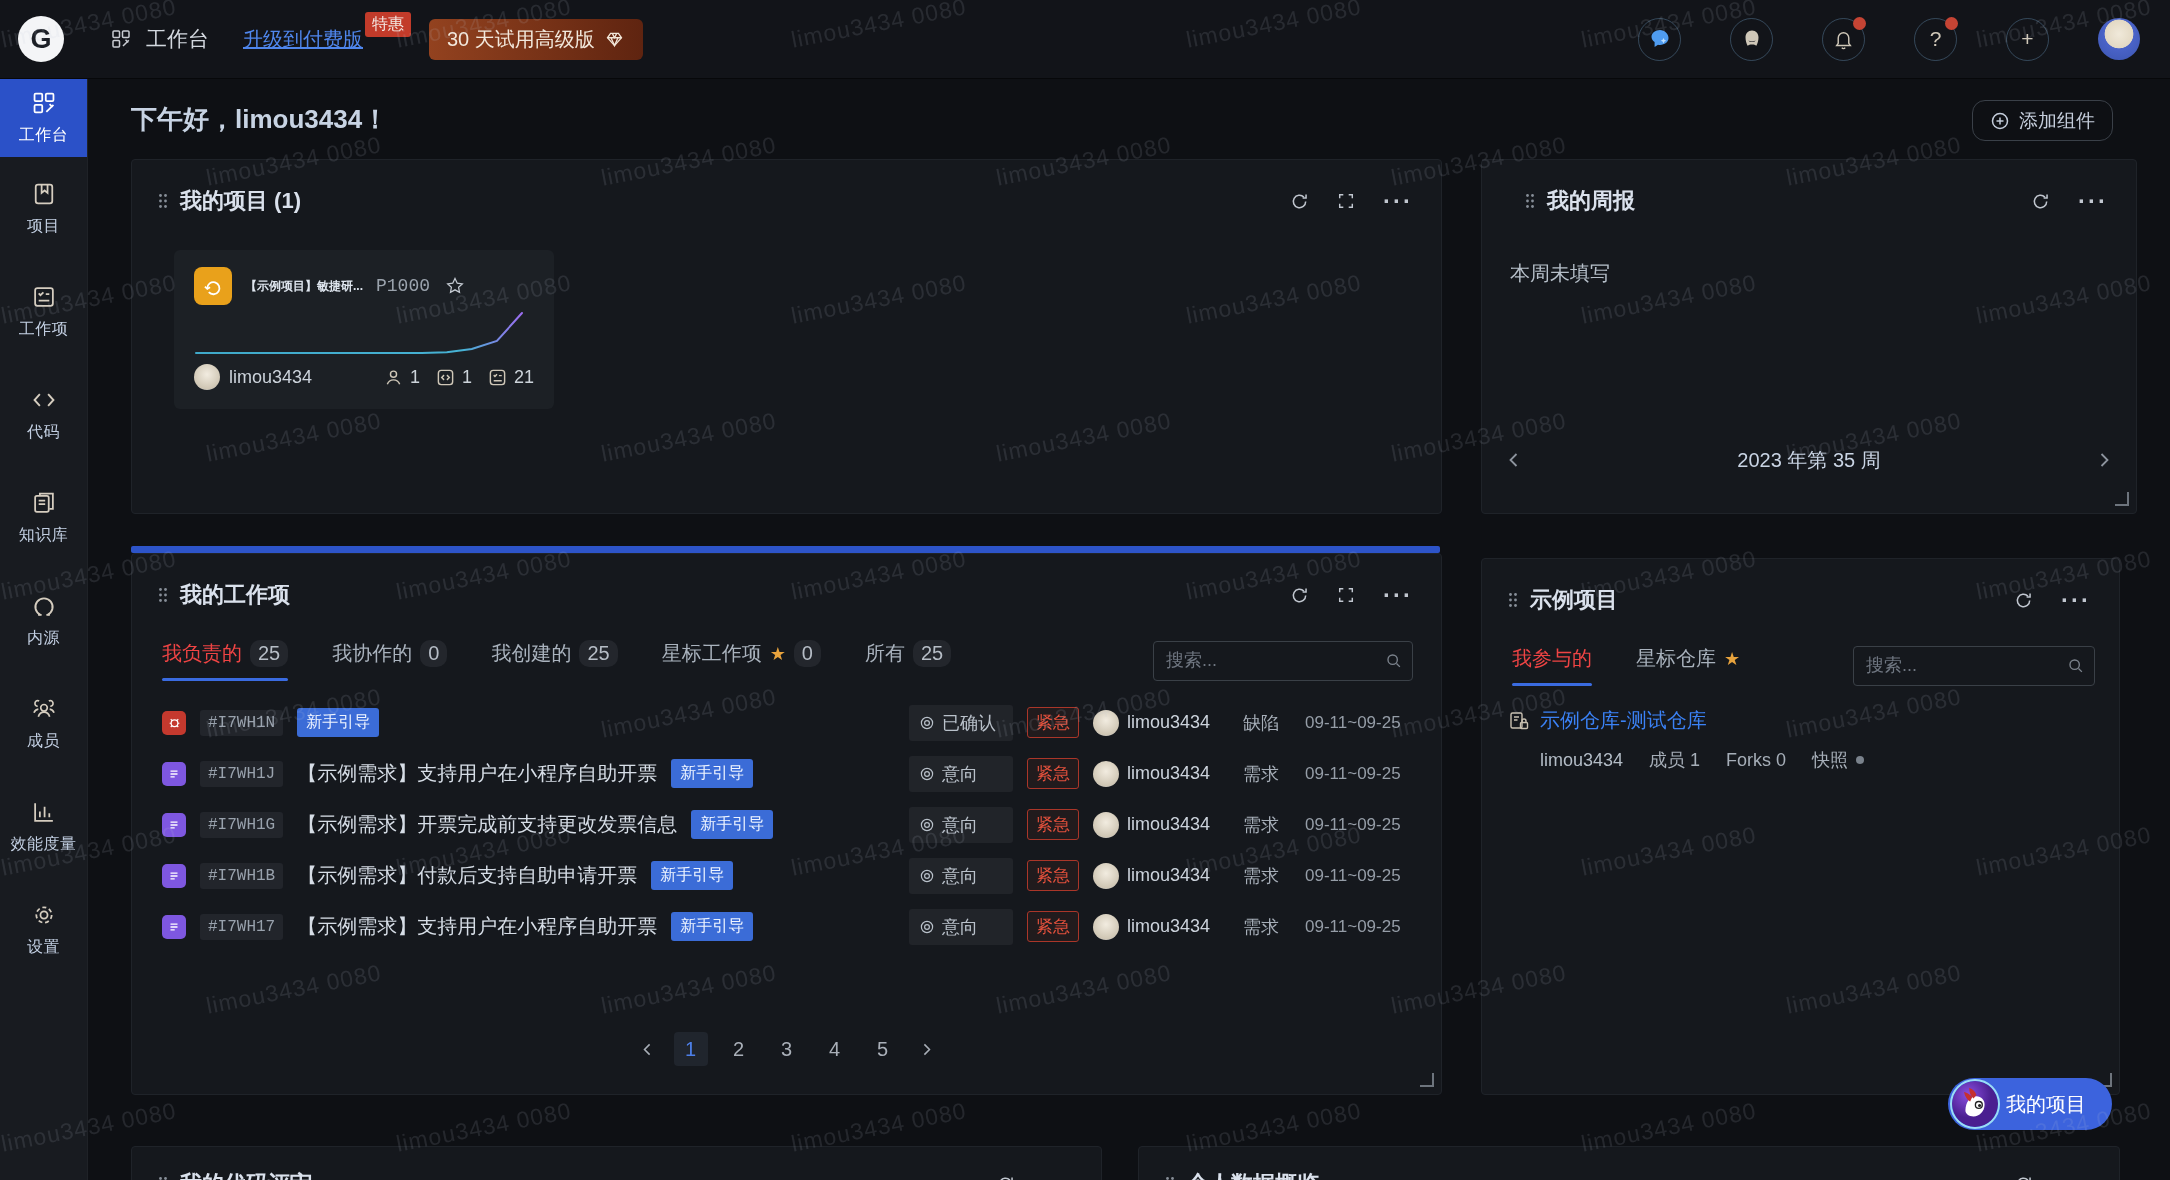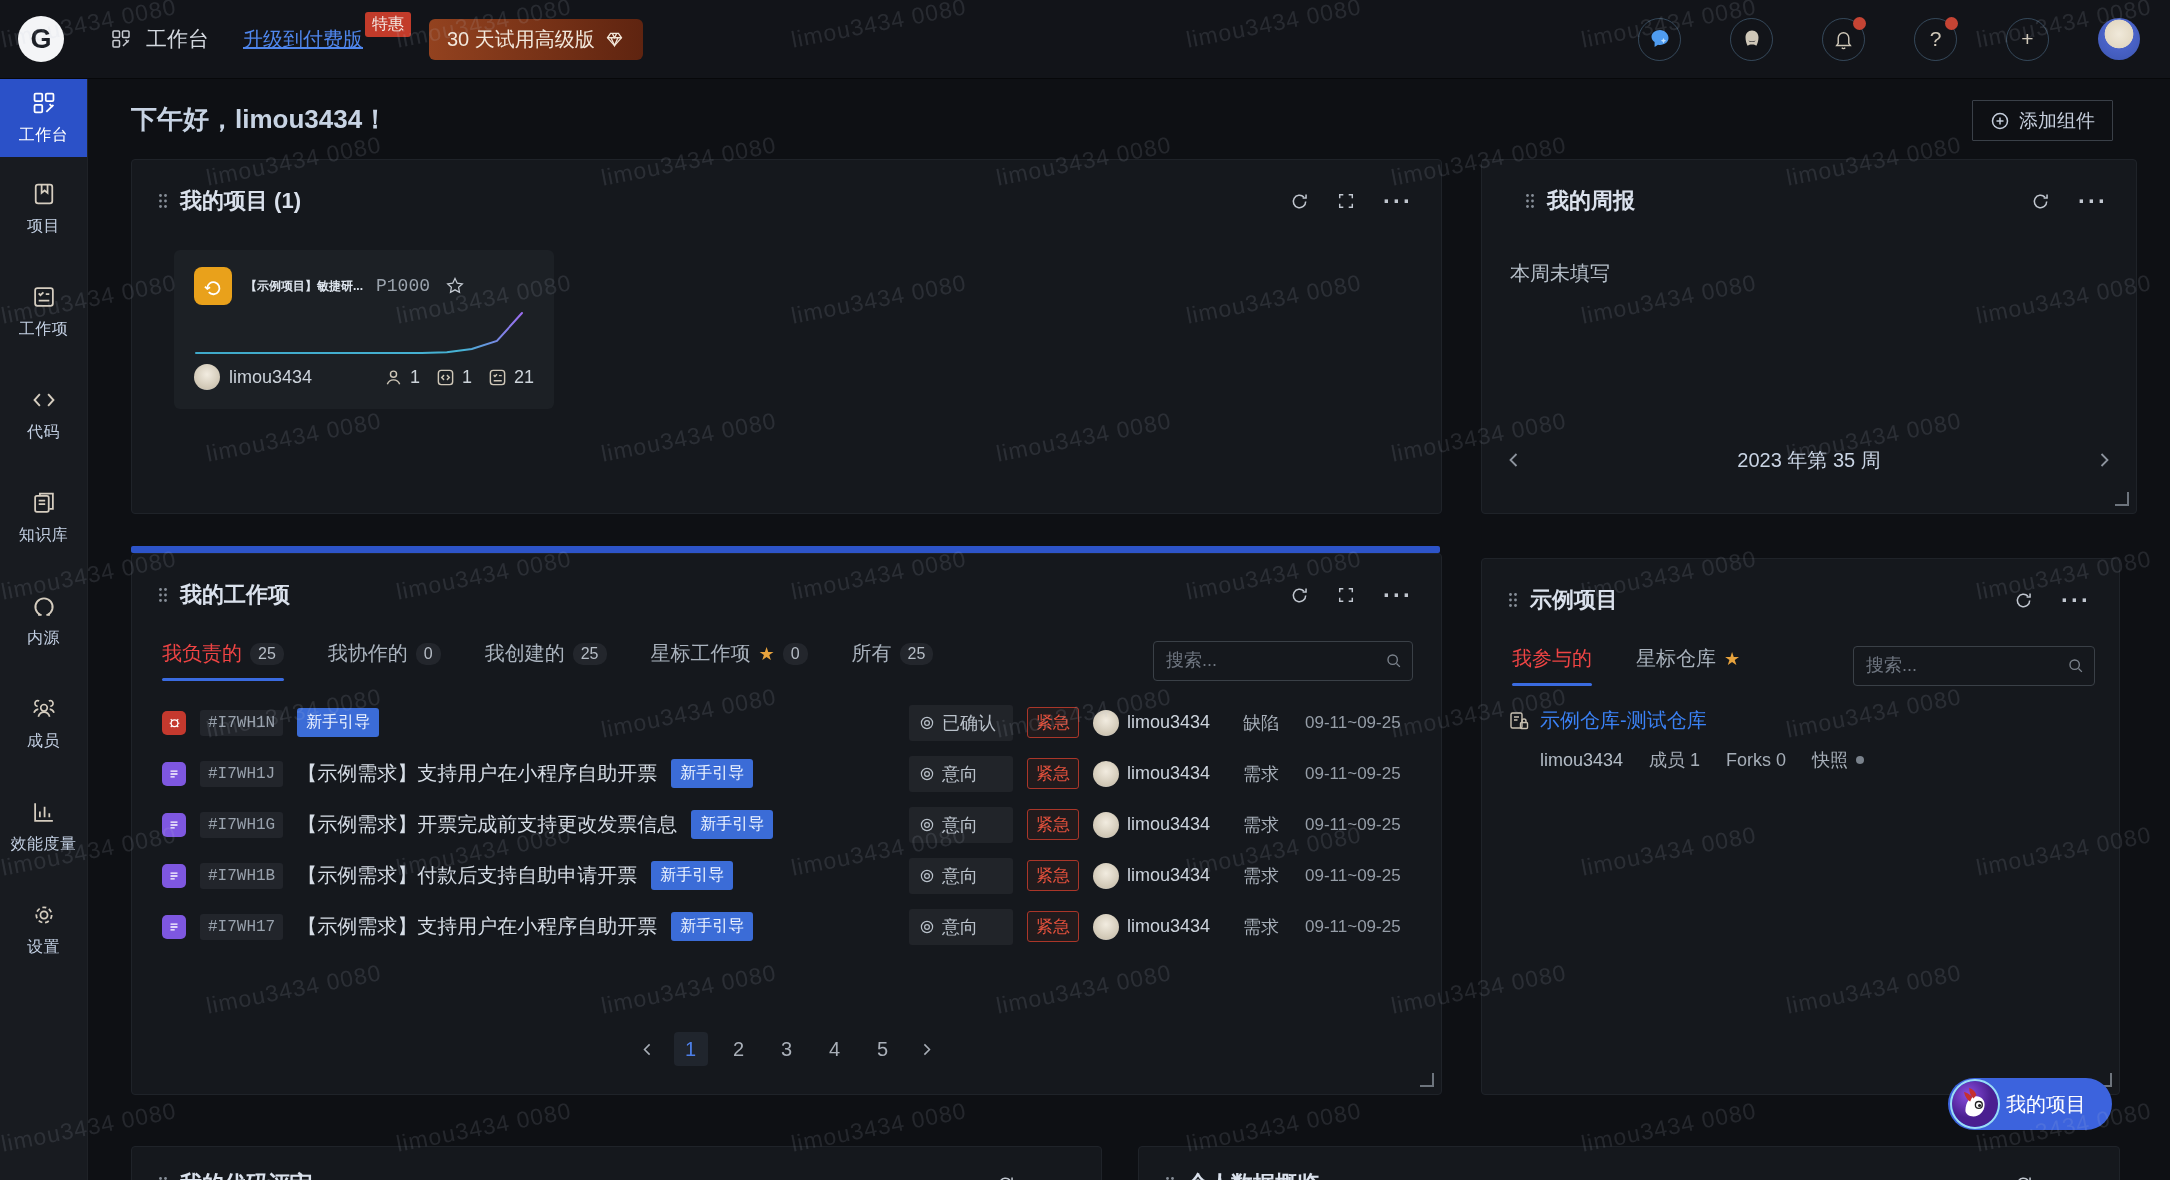--- a/index.html
+++ b/index.html
@@ -40,21 +40,21 @@
   .side-item.active{height:79px;background:#2b51c8;}
   .side-icon{display:flex;color:#d5cdbf;}
   .side-item.active .side-icon{color:#fff;}
   .side-label{font-size:16px;color:#c2cfe2;letter-spacing:.5px;}
   .side-item.active .side-label{color:#fff;}
 
   
   .content{position:absolute;top:78px;left:87px;right:0;bottom:0;background:#0e1014;overflow:hidden;}
   .greeting{position:absolute;top:24px;left:44px;font-size:26px;font-weight:bold;color:#c7d3e3;}
   .add-widget{position:absolute;top:22px;right:57px;height:41px;display:flex;align-items:center;gap:9px;
-              padding:0 17px;border:1px solid #3a4048;border-radius:1px;background:none;color:#c4cddb;
+              padding:0 17px;border:1px solid #3a4048;border-radius:13px;background:none;color:#c4cddb;
               font-size:19px;font-family:inherit;cursor:pointer;}
 
   .card{position:absolute;background:#15181d;border:1px solid #1f2329;border-radius:4px;}
   .card-head{display:flex;align-items:center;padding:26px 28px 0 26px;gap:12px;}
   .drag{color:#878e98;display:flex;cursor:grab;}
   .card-title{font-size:22px;font-weight:bold;color:#dae1ec;}
   .head-icons{margin-left:auto;display:flex;align-items:center;gap:28px;color:#c0c6cf;}
   .head-icons .hico{display:flex;cursor:pointer;}
   .more{font-size:24px;font-weight:bold;letter-spacing:2px;line-height:10px;cursor:pointer;color:#c0c6cf;}
   .resize-corner{position:absolute;right:7px;bottom:7px;width:12px;height:12px;
@@ -85,21 +85,21 @@
 
   
   .drop-bar{position:absolute;left:44px;top:468px;width:1309px;height:7px;background:#2d54c9;border-radius:2px;z-index:5;}
 
   
   .tabs-row{display:flex;align-items:center;margin:30px 28px 0 30px;}
   .tab{display:flex;align-items:center;gap:8px;margin-right:44px;padding-bottom:14px;position:relative;cursor:pointer;}
   .tab-label{font-size:20px;color:#a9b2bd;}
   .tab.active .tab-label{color:#ef4444;}
   .tab.active::after{content:"";position:absolute;left:0;right:0;bottom:0;height:3px;background:#3a6be0;border-radius:2px;}
-  .tab-count{background:#23262c;color:#b6bdc6;font-size:16px;padding:2px 8px;border-radius:10px;}
+  .tab-count{background:#23262c;color:#b6bdc6;font-size:20px;padding:2px 8px;border-radius:10px;}
   .tab-star{color:#e8a33d;font-size:18px;line-height:1;}
   .search-wrap{margin-left:auto;position:relative;}
   .search{background:transparent;border:1px solid #3a4047;border-radius:4px;height:40px;width:260px;
           box-sizing:border-box;padding:0 38px 0 12px;font-size:18px;color:#c6cdd6;font-family:inherit;outline:none;}
   .search::placeholder{color:#6f7681;}
   .search-ic{position:absolute;right:11px;top:11px;color:#7c838d;display:flex;}
   .wi-rows{margin-top:16px;}
   .wi-row{display:flex;align-items:center;height:51px;padding:0 28px 0 30px;gap:14px;cursor:pointer;}
   .wi-type{width:24px;height:24px;border-radius:5px;display:flex;align-items:center;justify-content:center;flex:none;}
   .wi-type.defect{background:#c4392e;}

